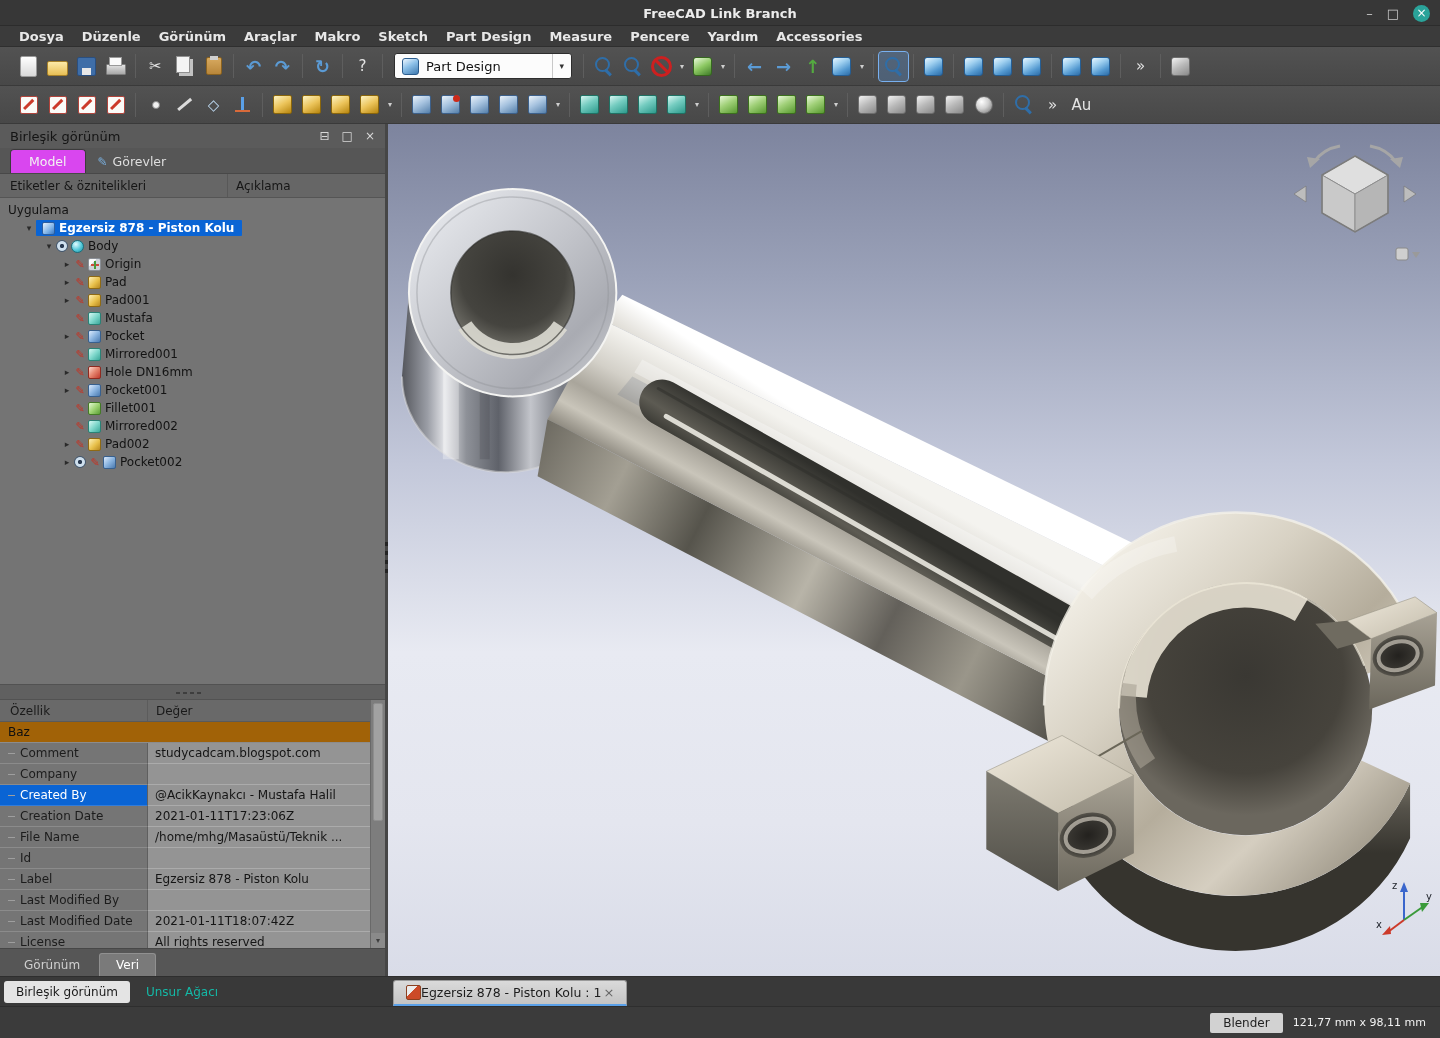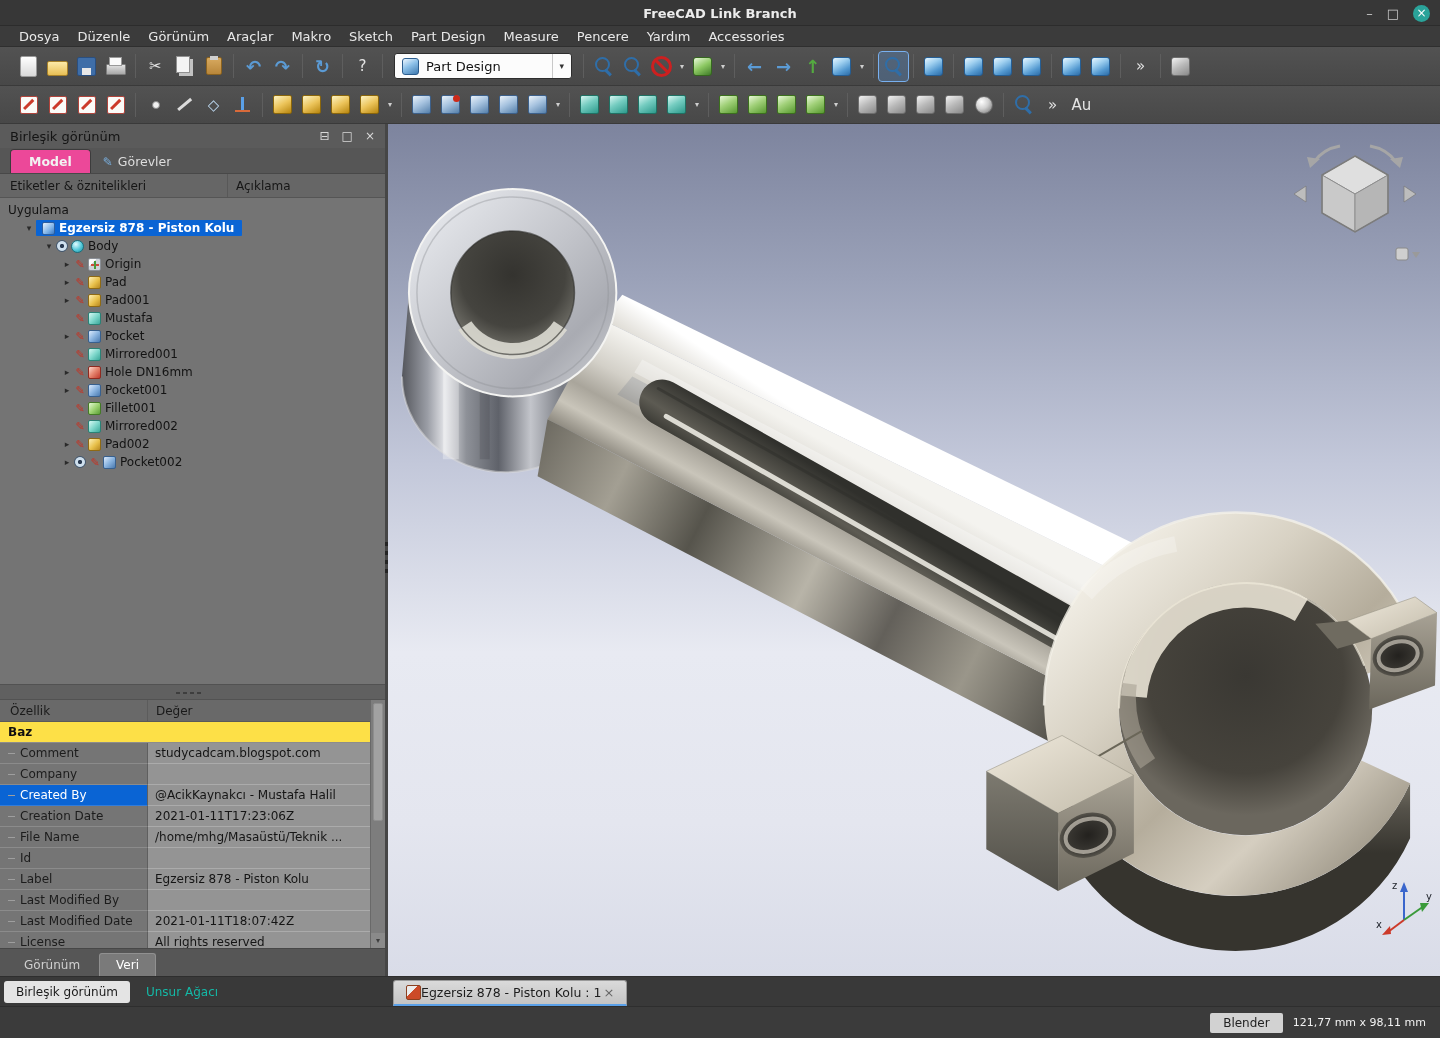--- a/index.html
+++ b/index.html
@@ -10,21 +10,21 @@
   
   .titlebar { position:relative; height:26px; background:#373737; border-bottom:1px solid #2c2c2c; }
   .wintitle { position:absolute; left:0; right:0; top:0; height:26px; display:flex; align-items:center; justify-content:center;
               font-size:13px; font-weight:bold; color:#ececec; }
   .winbtns { position:absolute; right:10px; top:0; height:26px; display:flex; align-items:center; gap:14px; }
   .winbtn { color:#c8c8c8; font-size:13px; line-height:1; }
   .winbtn.closebtn { background:#2aa39a; color:#fff; width:17px; height:17px; border-radius:50%;
                      display:flex; align-items:center; justify-content:center; font-size:12px; }
 
   
-  .menubar { height:21px; background:#3b3b3b; display:flex; align-items:center; padding-left:10px; border-bottom:1px solid #2f2f2f; }
+  .menubar { height:21px; background:#3b3b3b; display:flex; align-items:center; padding-left:10px; border-bottom:1px solid #2f2f2f;font-weight:bold; }
   .mitem { padding:0 9px; font-size:13px; color:#e8e8e8; }
 
   
   .tb { display:flex; align-items:center; background:linear-gradient(#525252,#484848); border-bottom:1px solid #3a3a3a; padding-left:14px; }
   .tb1 { height:39px; } .tb2 { height:38px; }
   .tgroup { display:flex; align-items:center; }
   .titem { position:relative; width:29px; height:29px; display:flex; align-items:center; justify-content:center;
            border-radius:3px; font-size:15px; color:#e4e4e4; flex:none; }
   .titem.active { background:rgba(90,140,200,.35); outline:1px solid #78b0f0; }
   .tsep { width:1px; height:24px; background:#3c3c3c; border-right:1px solid #5e5e5e; margin:0 5px; flex:none; }
@@ -76,22 +76,22 @@
   
   .main { position:absolute; top:124px; left:0; right:0; height:852px; display:flex; }
 
   
   .dock { width:385px; flex:none; background:#5f5f5f; display:flex; flex-direction:column; }
   .dock-head { height:24px; background:#5b5b5b; display:flex; align-items:center; padding:0 10px; }
   .dock-title { flex:1; font-size:13px; color:#141414; }
   .dock-btns { display:flex; gap:12px; }
   .dock-btn { color:#d8d8d8; font-size:12px; }
   .dock-tabs { height:26px; background:#565656; display:flex; align-items:flex-end; border-bottom:1px solid #484848; }
-  .dtab { background:#ec4899; color:#f2f2f2; padding:4px 18px; font-size:12.5px; border:1px solid #3c3c3c; border-bottom:none;
-          border-radius:4px 4px 0 0; margin-left:10px;font-weight:bold; }
+  .dtab { background:#d946ef; color:#f2f2f2; padding:4px 18px; font-size:12.5px; border:1px solid #3c3c3c; border-bottom:none;
+          border-radius:4px 4px 0 0; margin-left:10px; }
   .dtab2 { color:#dedede; padding:4px 12px; font-size:12.5px; display:flex; align-items:center; gap:5px; }
   .pencil { color:#7ab0e0; font-size:12px; }
 
   .tree-head { height:24px; background:#666; display:flex; align-items:center; border-bottom:1px solid #555; font-size:12px; color:#161616; }
   .th1 { width:228px; padding-left:10px; border-right:1px solid #585858; align-self:stretch; display:flex; align-items:center; }
   .th2 { padding-left:8px; }
 
   .tree { flex:1; background:#747474; overflow:hidden; padding-top:3px; }
   .trow { height:18px; display:flex; align-items:center; font-size:12px; color:#131313; white-space:nowrap; }
   .trow.root { padding-left:8px; }
@@ -121,21 +121,21 @@
 
   .vsplit { height:16px; background:#606060; border-top:1px solid #525252; border-bottom:1px solid #525252; position:relative; }
   .vsplit::before { content:""; position:absolute; left:176px; top:7px; width:28px; height:2px;
                     background:repeating-linear-gradient(90deg,#3e3e3e 0 4px,transparent 4px 7px); }
 
   
   .props { position:relative; height:248px; background:#757575; overflow:hidden; }
   .phead { display:flex; height:22px; background:#696969; border-bottom:1px solid #5a5a5a; font-size:12px; color:#1a1a1a; margin-right:15px; }
   .phead .h1 { width:148px; padding-left:10px; border-right:1px solid #5c5c5c; display:flex; align-items:center; }
   .phead .h2 { padding-left:8px; display:flex; align-items:center; }
-  .pgroup { height:21px; background:#fde047; font-weight:bold; font-size:12px; color:#101010; display:flex; align-items:center;
+  .pgroup { height:21px; background:#a16207; font-weight:normal; font-size:12px; color:#101010; display:flex; align-items:center;
             padding-left:8px; margin-right:15px; border-bottom:1px solid #8c8c8c; }
   .prow { display:flex; height:21px; margin-right:15px; font-size:12px; }
   .pname { width:148px; flex:none; background:#757575; color:#1c1c1c; display:flex; align-items:center; padding-left:8px;
            border-bottom:1px solid rgba(255,255,255,.16); border-right:1px solid #5f5f5f; overflow:hidden; white-space:nowrap; }
   .pname::before { content:""; display:inline-block; width:7px; height:1px; background:#9e9e9e; margin-right:5px; flex:none; }
   .pval { flex:1; background:#949494; color:#151515; display:flex; align-items:center; padding-left:7px;
           border-bottom:1px solid rgba(255,255,255,.22); overflow:hidden; white-space:nowrap; }
   .prow.sel .pname { background:#0a64d4; color:#fff; }
   .pscroll { position:absolute; right:0; top:0; bottom:0; width:15px; background:#7d7d7d; border-left:1px solid #696969; }
   .pthumb { position:absolute; top:3px; left:2px; right:2px; height:118px; background:#a2a2a2; border:1px solid #8e8e8e; border-radius:2px; }

